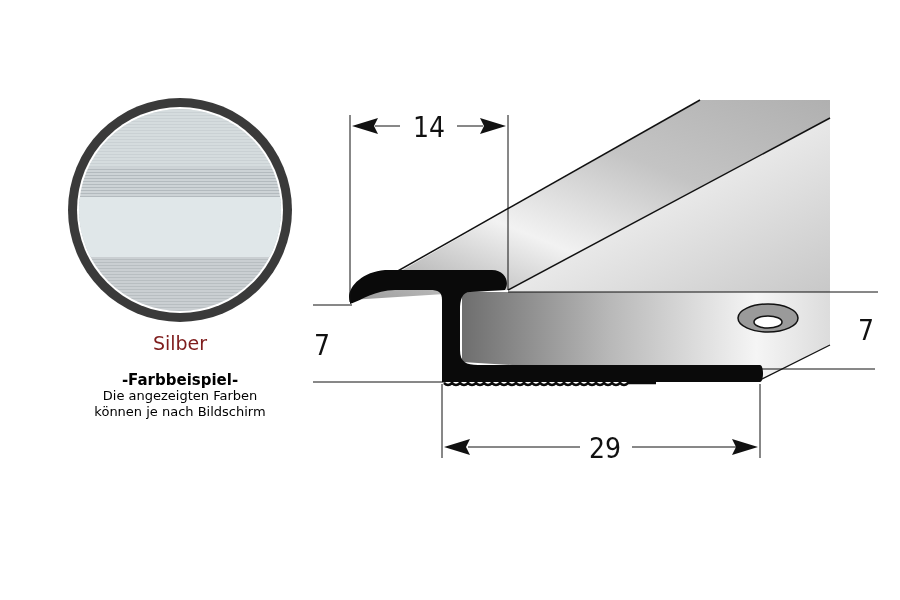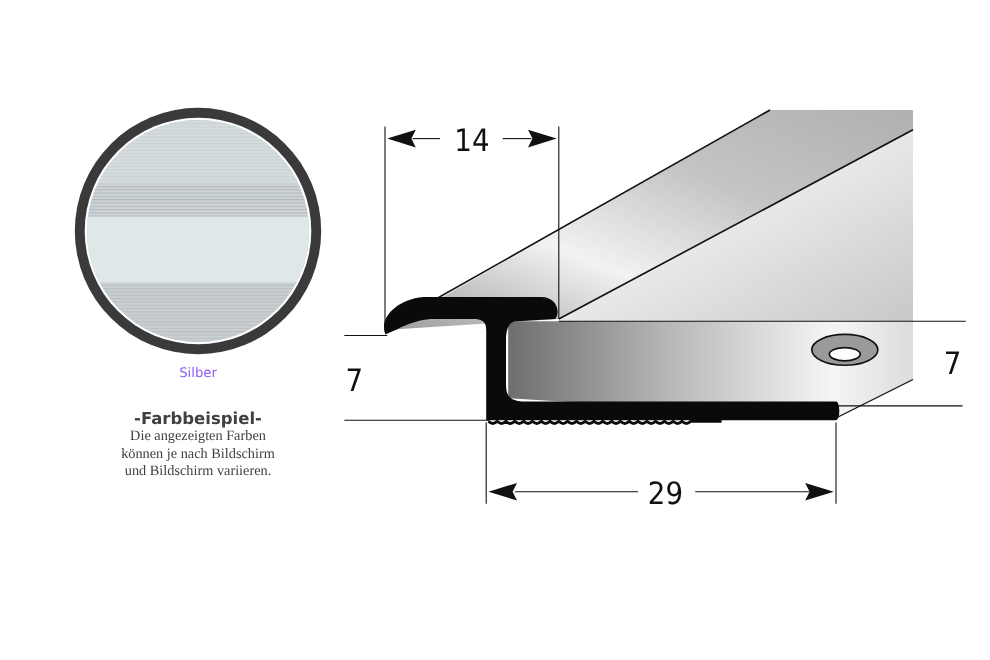--- a/index.html
+++ b/index.html
@@ -1,23 +1,23 @@
 <!DOCTYPE html>
 <html><head>
 <meta charset="utf-8">
 <style>
   html, body { margin:0; padding:0; background:#ffffff; }
   body { width:900px; height:600px; position:relative; overflow:hidden;
          font-family:"DejaVu Sans", "Liberation Sans", sans-serif; }
   .swatch-wrap { position:absolute; left:67px; top:97px; width:226px; height:226px; }
   .swatch-label { position:absolute; left:0; top:332px; width:360px; text-align:center;
-                  font-size:12px; color:#8b5cf6; }
-  .note { position:absolute; left:60px; top:372px; width:240px; text-align:center; color:#404040; line-height:16px; }
+                  font-size:19px; color:#7f1d1d; }
+  .note { position:absolute; left:60px; top:372px; width:240px; text-align:center; color:#000000; line-height:16px; }
   .note-title { font-size:15px; font-weight:bold; }
-  .note-body { font-size:13px;font-family:Liberation Serif, serif; }
+  .note-body { font-size:13px; }
   .diagram { position:absolute; left:0; top:0; width:900px; height:600px; }
   .dim { font-family:"DejaVu Sans Condensed","DejaVu Sans", sans-serif; font-size:28px; fill:#111; }
 </style>
 </head>
 <body>
 
 <div class="swatch-wrap">
   <svg width="226" height="226" viewBox="0 0 226 226">
     <defs>
       <clipPath id="inner">
@@ -37,21 +37,20 @@
       <rect x="0" y="160" width="226" height="60" fill="#c2c8cb" opacity="0.3"></rect>
     </g>
   </svg>
 </div>
 <div class="swatch-label">Silber</div>
 
 <div class="note">
   <div class="note-title">-Farbbeispiel-</div>
   <div class="note-body">Die angezeigten Farben</div>
   <div class="note-body">können je nach Bildschirm</div>
-  <div class="note-body">und Bildschirm variieren.</div>
 </div>
 
 <svg class="diagram" viewBox="0 0 900 600">
   <defs>
     <linearGradient id="topFace" x1="0" y1="1" x2="1" y2="0">
       <stop offset="0" stop-color="#9a9a9a"></stop>
       <stop offset="0.35" stop-color="#f2f2f2"></stop>
       <stop offset="0.65" stop-color="#c4c4c4"></stop>
       <stop offset="1" stop-color="#b0b0b0"></stop>
     </linearGradient>

